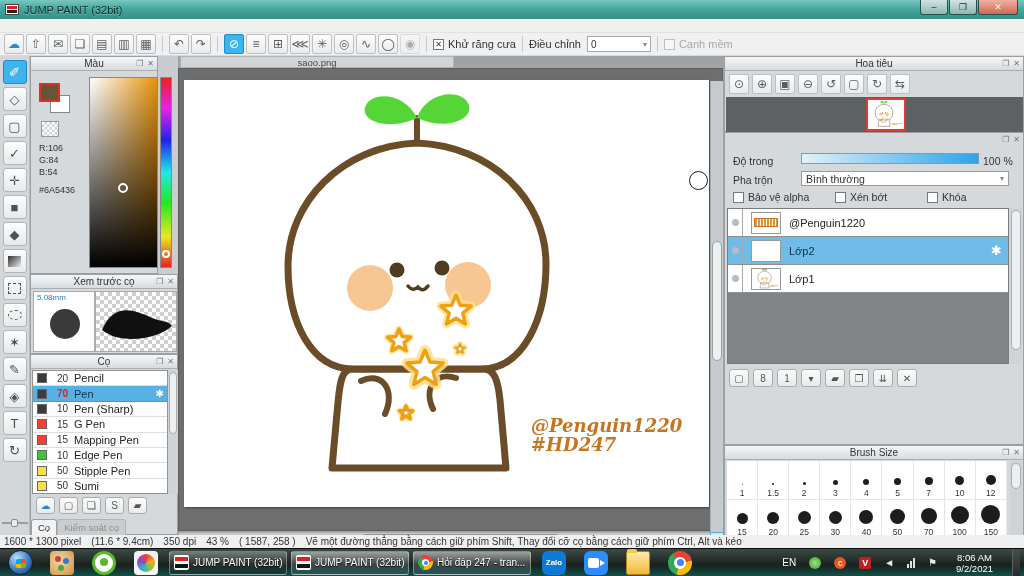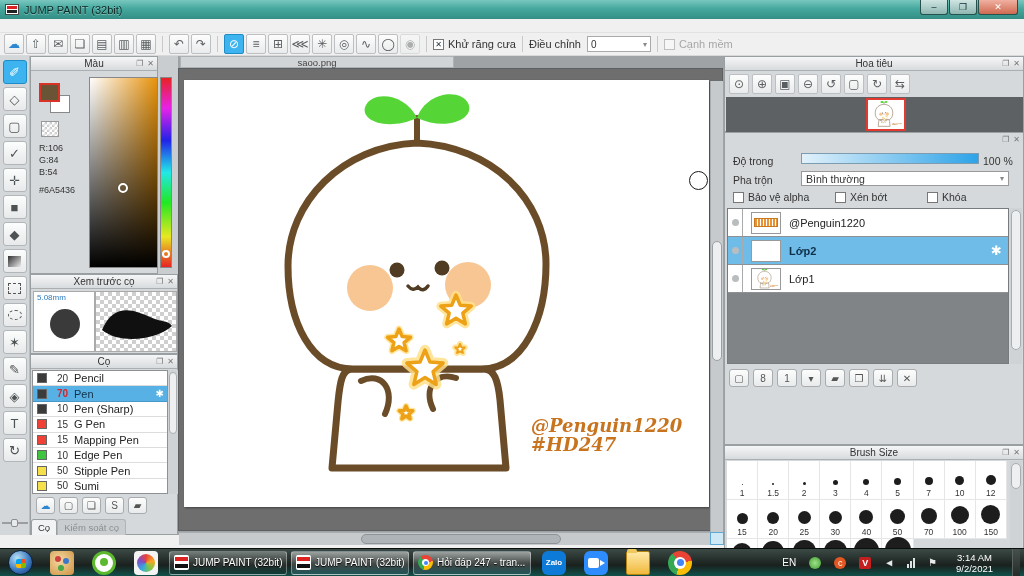--- a/index.html
+++ b/index.html
@@ -120,21 +120,21 @@
   #blend-combo .arrow{color:#888;font-size:8px}
   .lp-check{position:absolute;display:flex;align-items:center;font-size:10.5px;color:#333}
   #layer-list{position:absolute;left:2px;top:75px;width:282px;height:156px;background:#808486;border:1px solid #777b7d}
   .layer-row{height:28px;background:#fff;border-bottom:1px solid #8d9193;display:flex;align-items:center;position:relative}
   .layer-row .vis{width:15px;height:100%;border-right:1px solid #aaa;display:flex;align-items:center;justify-content:center}
   .layer-row .vis::before{content:"";width:7px;height:7px;border-radius:50%;background:#b9bdbf}
   .layer-row .lthumb{width:30px;height:22px;border:1px solid #999;margin:0 8px;flex:0 0 auto;background:#fff;overflow:hidden;display:flex;align-items:center;justify-content:center}
   .layer-row .lname{font-size:11px;color:#222}
   .layer-row .gear{display:none;position:absolute;right:6px;color:#fff;font-size:13px}
   .layer-row.selected{background:#6fbce9}
-  .layer-row.selected .lname{font-weight:bold;color:#0e2f47}
+  .layer-row.selected .lname{font-weight:normal;color:#0e2f47}
   .layer-row.selected .gear{display:block}
   .layer-row[data-thumb="text"] .lthumb::before{content:"";width:22px;height:7px;background:repeating-linear-gradient(90deg,#e8953a 0 2px,#fff 2px 3px);border:1px solid #c9781f}
   #layer-scroll{position:absolute;left:285px;top:75px;width:12px;height:156px;background:#cfd3d5}
   #layer-scroll .thumb{position:absolute;left:1px;top:2px;width:10px;height:140px;background:#edeff0;border:1px solid #a9adaf;border-radius:5px}
   #layer-btns{position:absolute;left:4px;top:236px;display:flex;gap:4px;align-items:center}
   #layer-btns .sm-btn{width:20px;height:18px}
 
   
   #panel-bs{left:724px;top:389px;width:300px;height:146px}
   #bs-grid{position:absolute;left:2px;top:15px;width:280px;display:flex;flex-wrap:wrap}
@@ -767,20 +767,28 @@
             <span class="bs-dot" style="height: 26px; width: 26px;"></span>
             <span class="bs-num">1000</span>
           </div>
         </div>
       <div id="bs-scroll">
           <div class="thumb"></div>
         </div>
     </div>
   </div>
 
+  <div id="statusbar" class="abs">
+    <span>1600 * 1300 pixel</span>
+    <span>(11.6 * 9.4cm)</span>
+    <span>350 dpi</span>
+    <span>43 %</span>
+    <span>( 1587, 258 )</span>
+    <span>Vẽ một đường thẳng bằng cách giữ phím Shift, Thay đổi cỡ cọ bằng cách giữ phím Ctrl, Alt và kéo</span>
+  </div>
 
   <div id="taskbar" class="abs">
     <div id="start-orb"></div>
     <div class="tk-icon" id="tk-paint"></div>
     <div class="tk-icon" id="tk-coccoc"></div>
     <div class="tk-icon" id="tk-medibang"></div>
     <span style="display:flex">
 
     <div class="tk-winbtn" data-app="jump">
           <span class="tb-appicon"></span>
@@ -805,19 +813,19 @@
       <span class="tray-ic" id="tray-c">c</span>
       <span class="tray-ic" id="tray-v">V</span>
       <span class="tray-ic" id="tray-speaker">◄</span>
       <span id="tray-net">
           <span style="height:4px"></span>
           <span style="height:7px"></span>
           <span style="height:10px"></span>
         </span>
       <span class="tray-ic" id="tray-flag">⚑</span>
       <div id="clock">
-        <div>3:14 AM</div>
+        <div>8:06 AM</div>
         <div>9/2/2021</div>
       </div>
       <div id="show-desktop"></div>
     </div>
   </div>
 </div>
 
 </body></html>

